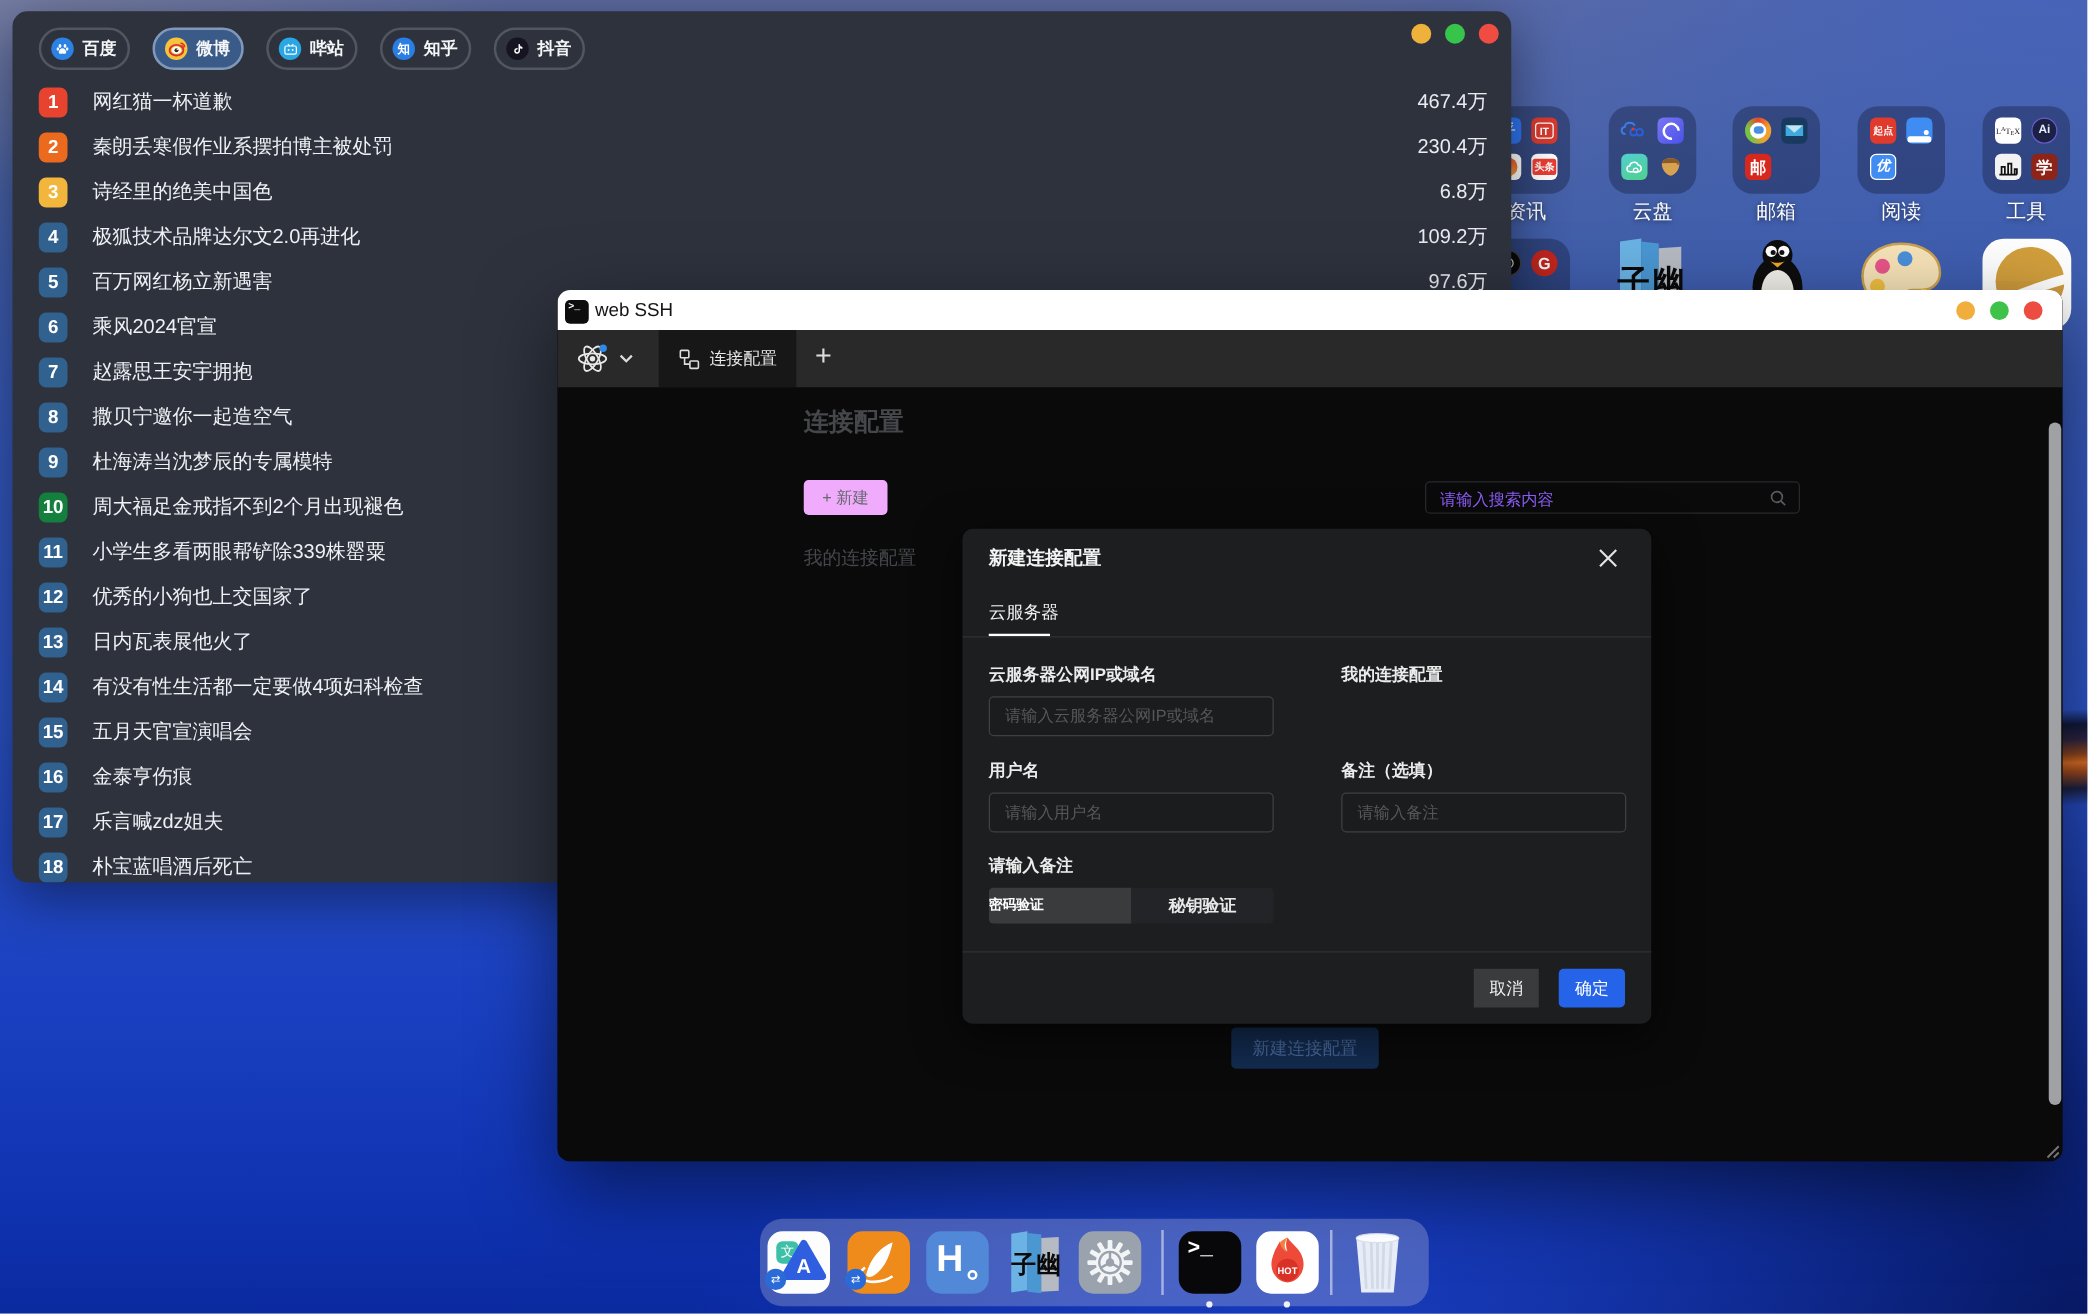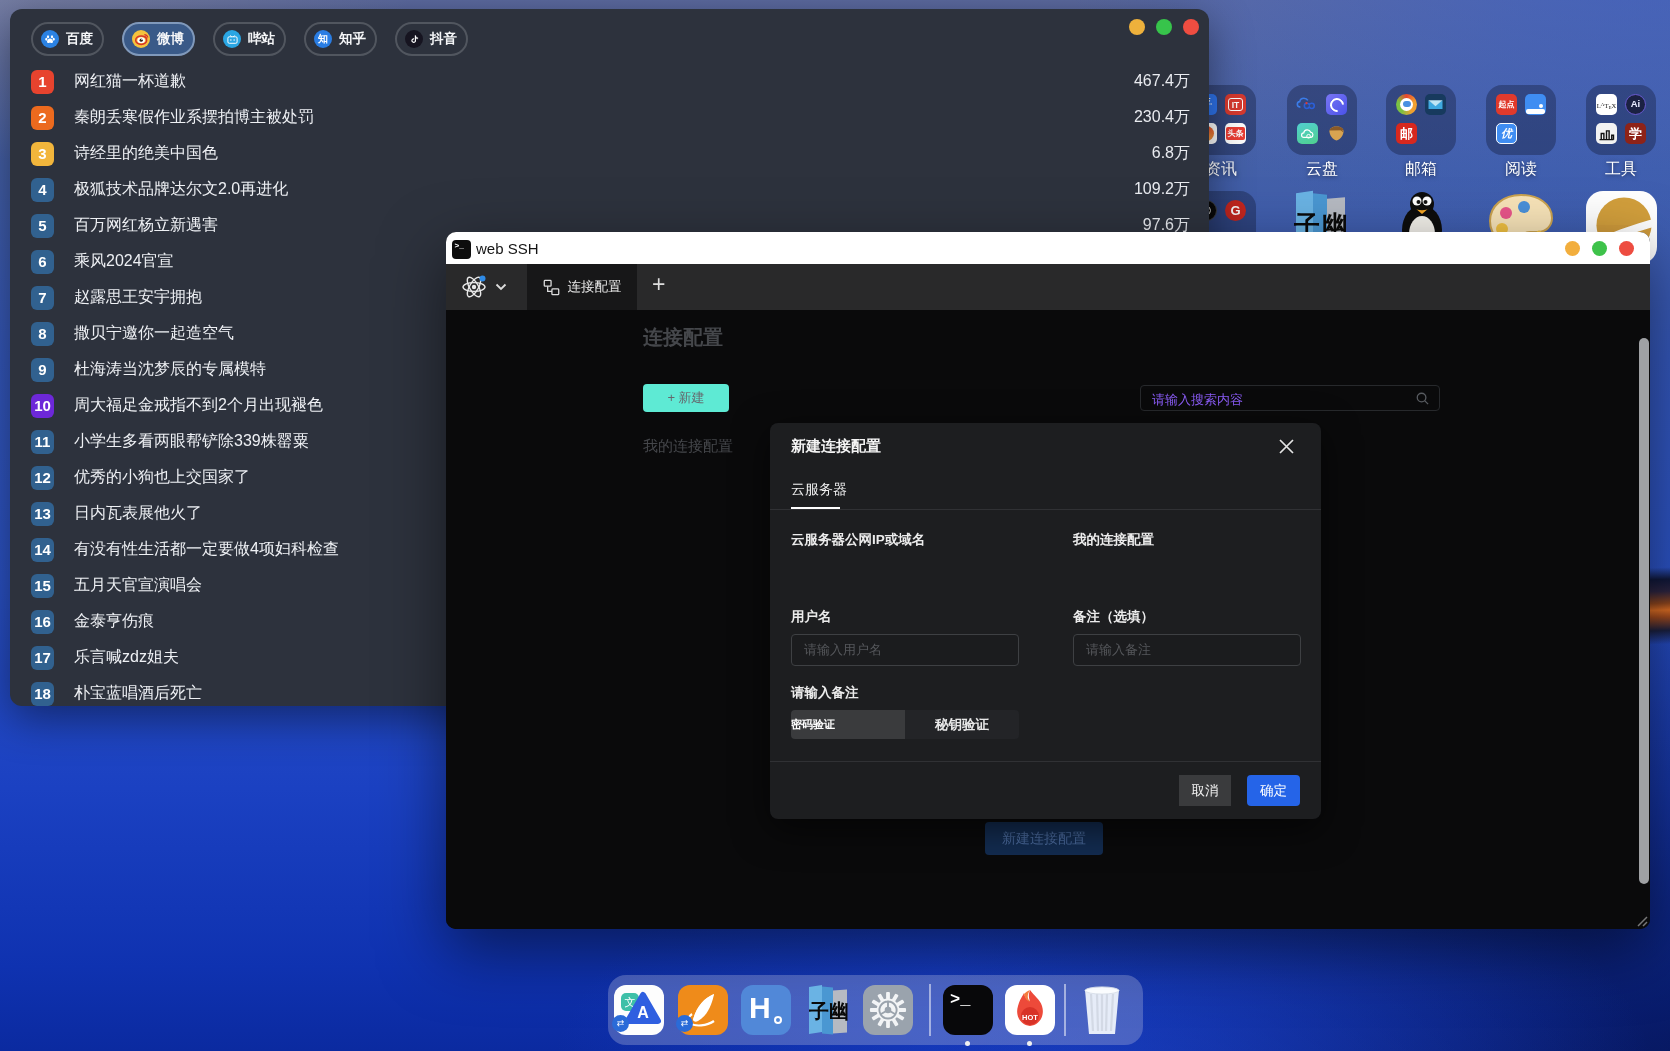--- a/index.html
+++ b/index.html
@@ -217,21 +217,21 @@
     </div>
  <div class="row" style="top:307px">
       <span class="badge" style="background:#31618f">8</span>
       <span class="ttl">撒贝宁邀你一起造空气</span>
     </div>
  <div class="row" style="top:343px">
       <span class="badge" style="background:#31618f">9</span>
       <span class="ttl">杜海涛当沈梦辰的专属模特</span>
     </div>
  <div class="row" style="top:379px">
-      <span class="badge" style="background:#6d28d9">10</span>
+      <span class="badge" style="background:#15803d">10</span>
       <span class="ttl">周大福足金戒指不到2个月出现褪色</span>
     </div>
  <div class="row" style="top:415px">
       <span class="badge" style="background:#31618f">11</span>
       <span class="ttl">小学生多看两眼帮铲除339株罂粟</span>
     </div>
  <div class="row" style="top:451px">
       <span class="badge" style="background:#31618f">12</span>
       <span class="ttl">优秀的小狗也上交国家了</span>
     </div>
@@ -289,21 +289,21 @@
           <rect x="1.5" y="1.5" width="8" height="7" rx="1" fill="none" stroke="#ddd" stroke-width="1.5"></rect>
           <rect x="10.5" y="11.5" width="8" height="7" rx="1" fill="none" stroke="#ddd" stroke-width="1.5"></rect>
           <path d="M5.5 8.5v6h5" stroke="#ddd" stroke-width="1.5" fill="none"></path>
         </svg>
    <span style="color:#e8e8e8;font-size:13.5px">连接配置</span>
   </div>
   <span class="abs" style="left:206px;top:7px;color:#ddd;font-size:23px;font-weight:300">+</span>
  </div>
  <div class="abs" style="left:0;top:78px;width:100%;height:619px;background:#0a0a0b">
   <span class="abs" style="left:197px;top:14px;font-size:20px;font-weight:bold;color:#45474b">连接配置</span>
-  <div class="abs" style="left:197px;top:74px;width:86px;height:28px;background:#5eead4;border-radius:4px;text-align:center;line-height:28px;font-size:13px;color:#65686d">+ 新建</div>
+  <div class="abs" style="left:197px;top:74px;width:67px;height:28px;background:#f0abfc;border-radius:4px;text-align:center;line-height:28px;font-size:13px;color:#65686d">+ 新建</div>
   <div class="abs" style="left:694px;top:75px;width:300px;height:26px;border:1px solid #27292c;border-radius:4px">
    <span class="abs" style="left:11px;top:5px;font-size:13px;color:#8b5cf6">请输入搜索内容</span>
    <svg class="abs" style="right:9px;top:5px" width="15" height="15" viewBox="0 0 16 16">
           <circle cx="7" cy="7" r="4.6" fill="none" stroke="#585b60" stroke-width="1.4"></circle>
           <path d="M10.5 10.5 14 14" stroke="#585b60" stroke-width="1.4"></path>
         </svg>
   </div>
   <span class="abs" style="left:197px;top:127px;font-size:15px;color:#45474b">我的连接配置</span>
   <div class="abs" style="left:539px;top:512px;width:118px;height:33px;background:#132c51;border-radius:4px;text-align:center;line-height:33px;font-size:14px;color:#49689a">新建连接配置</div>
   <div class="abs" style="left:1193px;top:28px;width:10px;height:546px;background:#9fa1a4;border-radius:5px"></div>
@@ -315,20 +315,21 @@
  <div class="abs" style="left:324px;top:191px;width:551px;height:396px;background:#1d1e20;border-radius:8px;box-shadow:0 10px 36px rgba(0,0,0,.6)">
   <span class="abs" style="left:21px;top:14px;font-size:15px;font-weight:bold;color:#f4f4f4">新建连接配置</span>
   <svg class="abs" style="left:508px;top:15px" width="17" height="17" viewBox="0 0 17 17">
         <path d="M2 2 15 15M15 2 2 15" stroke="#e4e4e4" stroke-width="1.7"></path>
       </svg>
   <span class="abs" style="left:21px;top:58px;font-size:14px;color:#f0f0f0">云服务器</span>
   <div class="abs" style="left:21px;top:84px;width:49px;height:2px;background:#fff"></div>
   <div class="abs" style="left:0;top:86px;width:551px;height:1px;background:#303134"></div>
   <span class="lbl" style="left:21px;top:108px">云服务器公网IP或域名</span>
   <span class="lbl" style="left:303px;top:108px">我的连接配置</span>
+  <div class="inp" style="left:21px;top:134px">请输入云服务器公网IP或域名</div>
   <span class="lbl" style="left:21px;top:185px">用户名</span>
   <span class="lbl" style="left:303px;top:185px">备注（选填）</span>
   <div class="inp" style="left:303px;top:211px">请输入备注</div>
   <div class="inp" style="left:21px;top:211px">请输入用户名</div>
   <span class="lbl" style="left:21px;top:261px">请输入备注</span>
   <div class="abs" style="left:21px;top:287px;width:228px;height:29px;border-radius:4px;overflow:hidden;display:flex">
    <div style="width:114px;background:#3a3b3d;color:#fff;font-size:11px;font-weight:bold;text-align:left;line-height:29px">密码验证</div>
    <div style="width:114px;background:#232427;color:#e8e8e8;font-size:13.5px;font-weight:bold;text-align:center;line-height:29px">秘钥验证</div>
   </div>
   <div class="abs" style="left:0;top:338px;width:551px;height:1px;background:#303134"></div>

